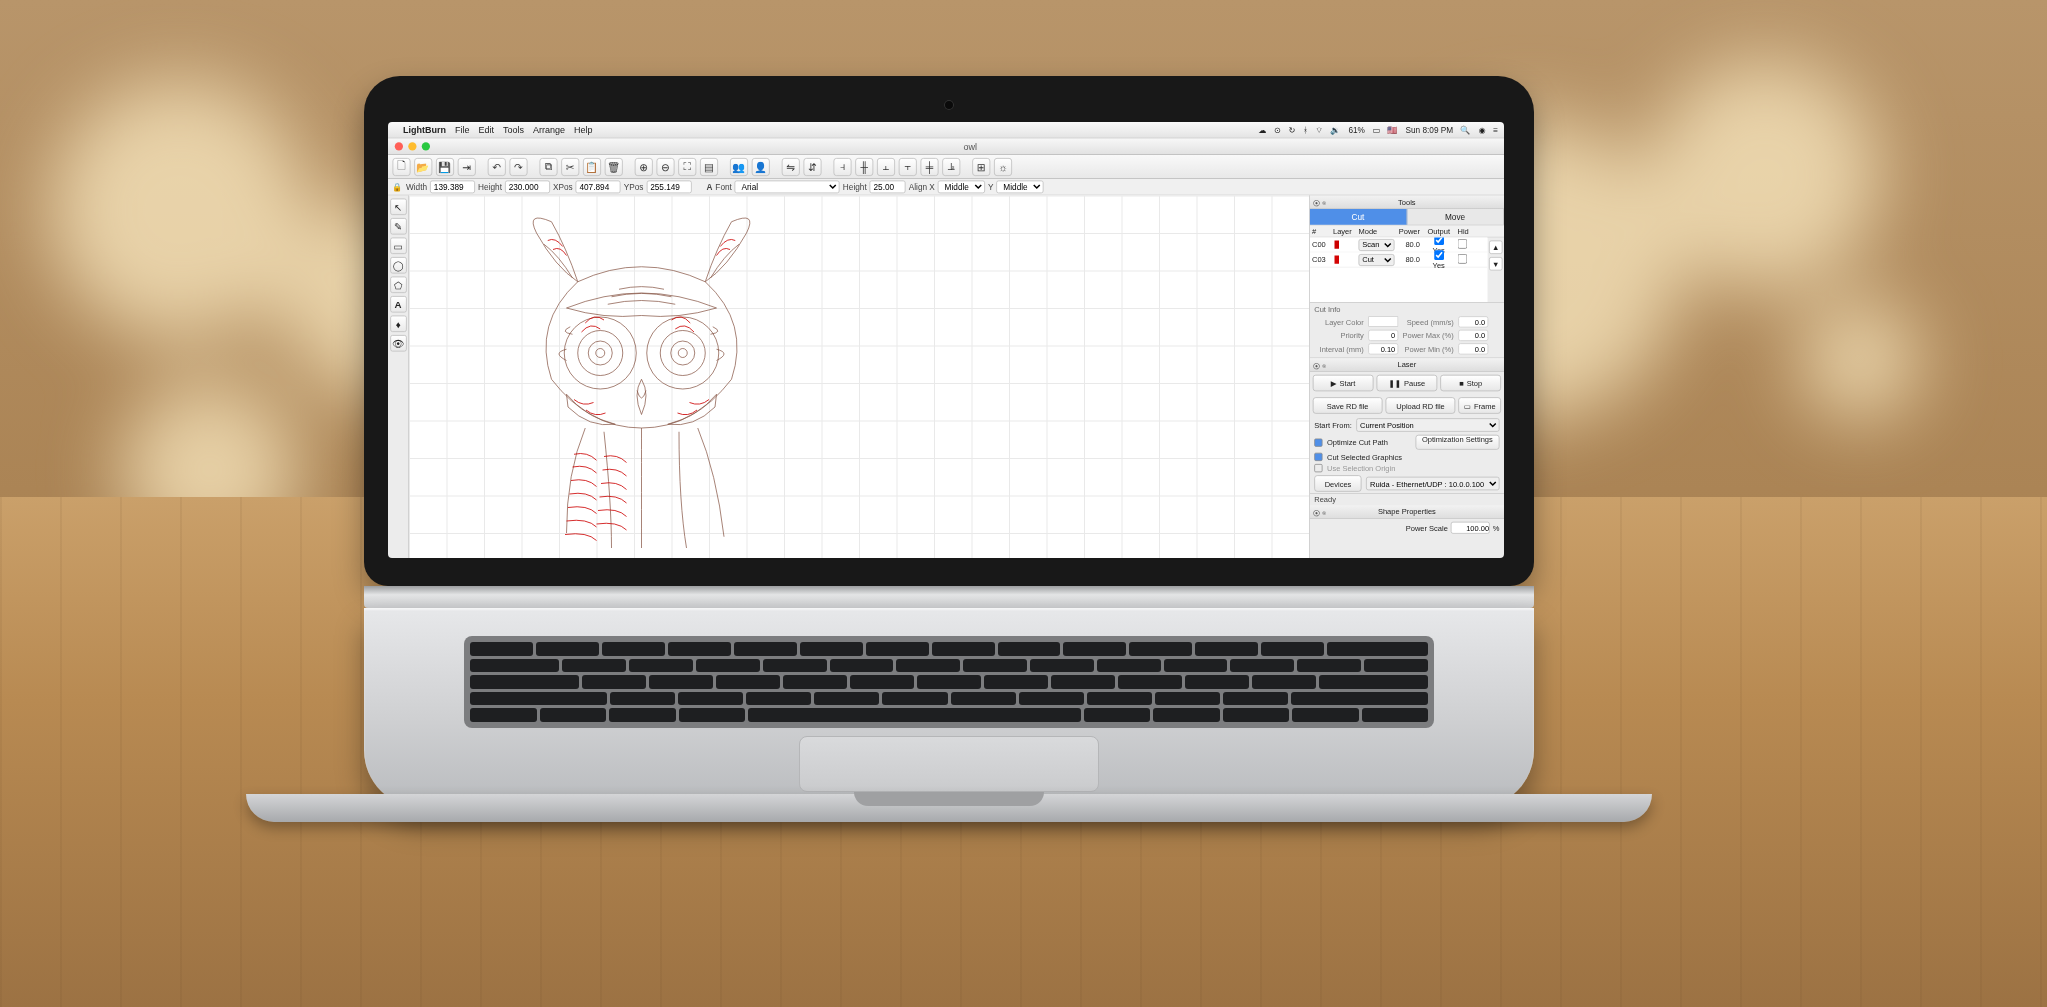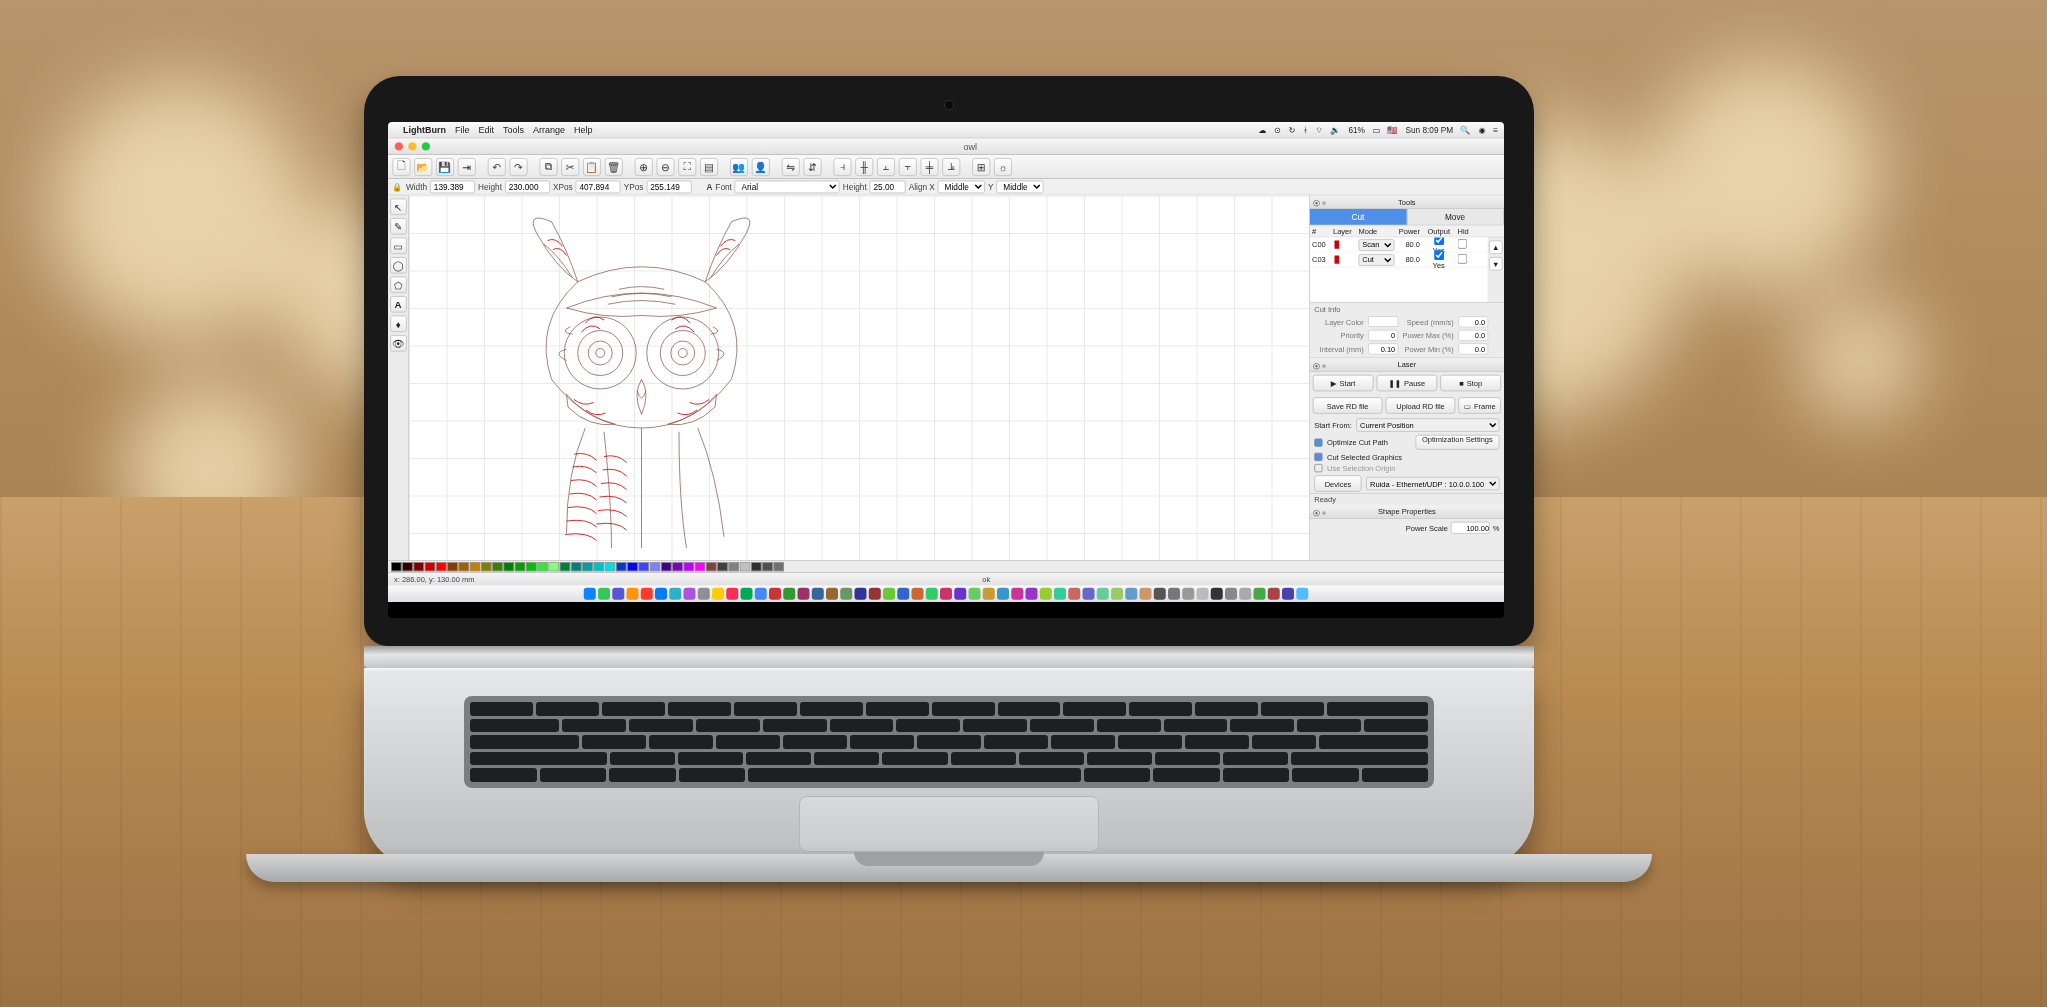--- a/index.html
+++ b/index.html
@@ -14,21 +14,21 @@
 .b4{width:230px;height:230px;left:1650px;top:60px;background:rgba(255,250,230,.6);}
 .b5{width:300px;height:300px;left:1380px;top:120px;background:rgba(210,160,120,.5);}
 .b6{width:120px;height:120px;left:1800px;top:300px;}
 .table { position:absolute; left:0; right:0; bottom:0; height:510px; background: linear-gradient(180deg,#caa06a 0%, #b88a52 40%, #9c7243 100%); z-index:1;}
 .table::before{content:"";position:absolute;inset:0;background:repeating-linear-gradient(90deg,rgba(90,60,30,.08) 0 2px,transparent 2px 60px);}
 
 
 .laptop { position: absolute; left: 364px; top: 76px; width: 1170px; z-index: 2; }
 .lid { background:#181818; border-radius: 36px 36px 24px 24px; padding: 24px 24px 28px; box-shadow: 0 14px 30px rgba(0,0,0,.35);}
 .camera{width:10px;height:10px;border-radius:50%;background:#0a0a0a;margin:0 auto 12px;box-shadow:inset 0 0 0 1px #333;}
-.screen { width: 1116px; height: 496px; background:#000; border-radius:4px; overflow:hidden; }
+.screen { width: 1116px; height: 436px; background:#000; border-radius:4px; overflow:hidden; }
 .base { position: relative; height: 200px; background: linear-gradient(180deg,#e7e8ea,#cfd0d2 55%,#b9bbbe); border-radius: 0 0 58px 58px; box-shadow:0 18px 28px rgba(0,0,0,.35), inset 0 2px 2px rgba(255,255,255,.6);}
 .hinge{height:22px;background:linear-gradient(180deg,#9c9ea0,#e4e5e6 40%,#c9cacc);border-radius:0 0 4px 4px;}
 .keyboard{position:absolute;left:100px;right:100px;top:28px;height:92px;background:#7c7d7f;border-radius:8px;display:grid;grid-template-rows:repeat(5,1fr);gap:3px;padding:6px;}
 .keyboard div{display:flex;gap:3px;}
 .keyboard span{flex:1;background:#1e1f21;border-radius:3px;}
 .trackpad{position:absolute;left:50%;transform:translateX(-50%);top:128px;width:300px;height:56px;background:linear-gradient(180deg,#d9dadc,#cacbcd);border-radius:8px;border:1px solid #b5b6b8;}
 .footbar{position:absolute;left:-118px;right:-118px;bottom:-14px;height:28px;background:linear-gradient(180deg,#d4d5d7,#a7a9ac);border-radius:0 0 70px 70px;box-shadow:0 6px 14px rgba(0,0,0,.3);}
 .notch{position:absolute;top:-2px;left:50%;transform:translateX(-50%);width:190px;height:14px;background:#9fa0a2;border-radius:0 0 18px 18px;}
 
 

